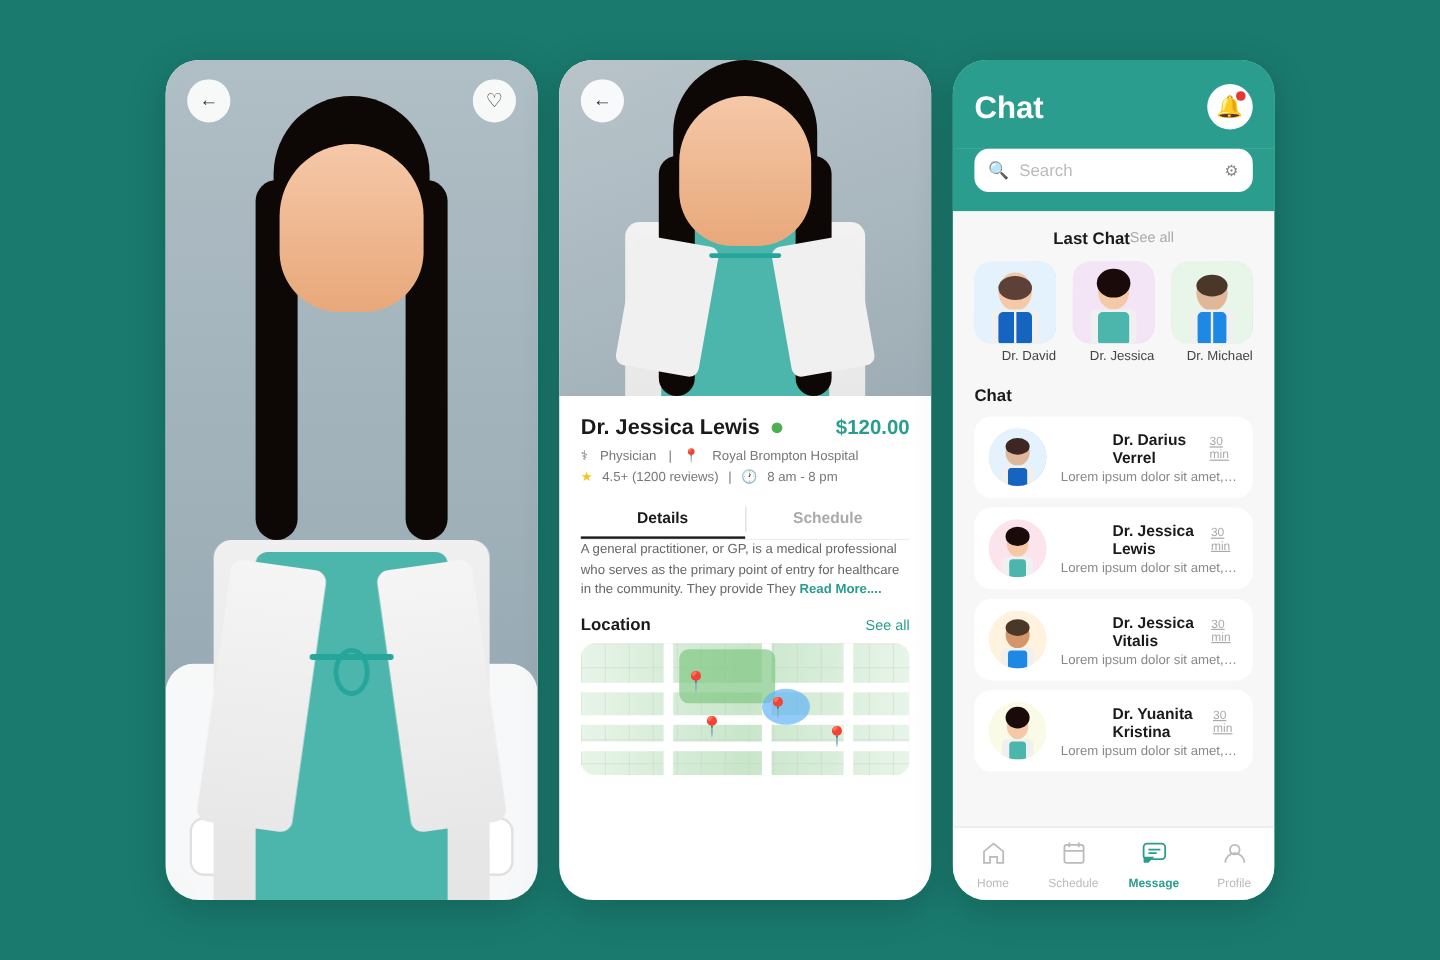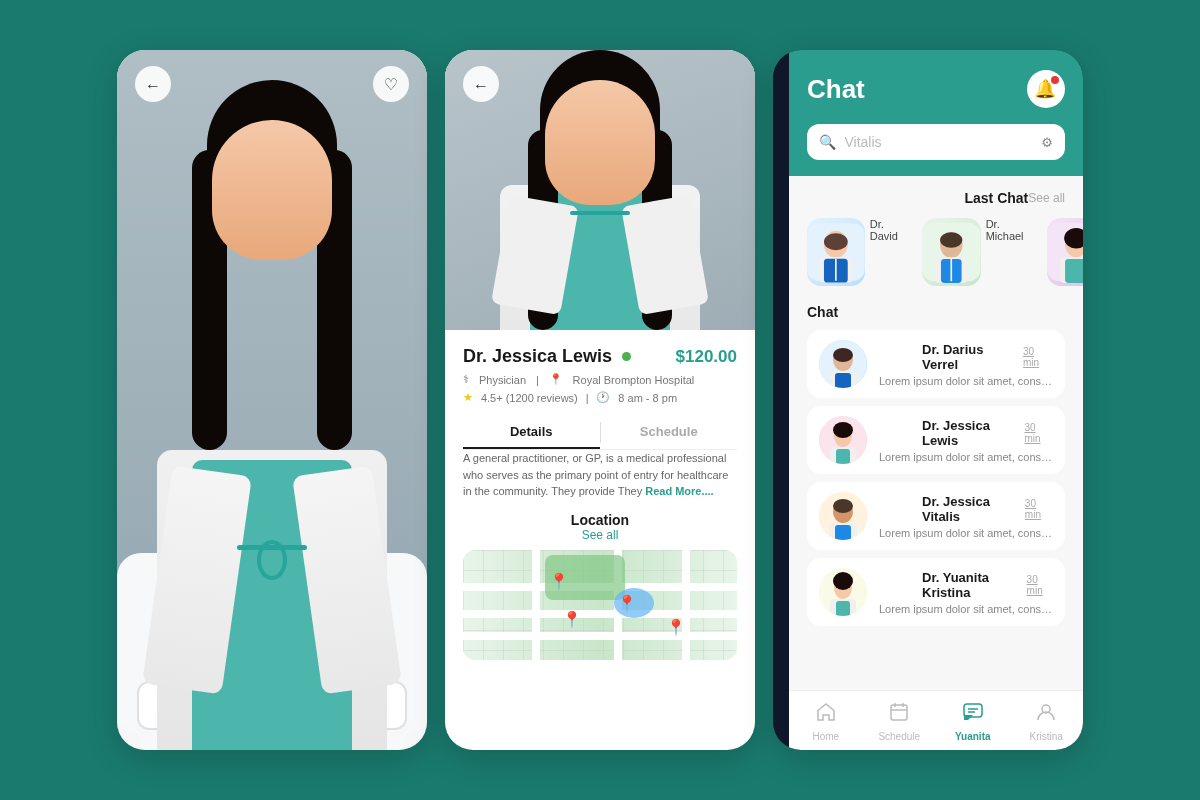--- a/index.html
+++ b/index.html
@@ -232,23 +232,22 @@
       color: #2a9d8f;
       font-weight: 700;
       cursor: pointer;
     }
     .location-section {
       margin-top: 12px;
     }
     .location-header {
       display: flex;
       justify-content: space-between;
-      align-items: center;
+      align-items: flex-end;
       margin-bottom: 8px;
-      flex-direction: column;
     }
     .location-header h4 {
       font-size: 14px;
       font-weight: 700;
       color: #1a1a1a;
     }
     .see-all { font-size: 12px; color: #2a9d8f; cursor: pointer; }
     .map-placeholder {
       width: 100%;
       height: 110px;
@@ -308,26 +307,25 @@
       border-radius: 14px;
       font-size: 16px;
       font-weight: 600;
       color: #fff;
       cursor: pointer;
       text-align: center;
     }
 
     
     .screen3 {
-      width: 310px;
+      width: 268px;
       height: 700px;
       display: flex;
       flex-direction: column;
-      background: #0f172a;
-      padding-left: 16px;
+      background: #86efac;
     }
     .chat-header {
       background: #2a9d8f;
       padding: 20px 18px 16px;
       display: flex;
       justify-content: space-between;
       align-items: center;
     }
     .chat-title {
       font-size: 26px;
@@ -371,39 +369,39 @@
     .search-text { flex: 1; font-size: 14px; color: #bbb; }
     .filter-icon { color: #888; font-size: 13px; }
     .chat-body {
       flex: 1;
       overflow-y: auto;
       padding: 14px 18px;
       background: #f7f7f7;
     }
     .section-header {
       display: flex;
-      justify-content: flex-end;
+      justify-content: center;
       align-items: center;
       margin-bottom: 12px;
     }
     .section-title {
       font-size: 14px;
       font-weight: 700;
       color: #1a1a1a;
     }
     .see-all2 { font-size: 12px; color: #aaa; cursor: pointer; }
     .last-chat-avatars {
       display: flex;
       gap: 14px;
       margin-bottom: 18px;
     }
     .avatar-item {
       display: flex;
-      flex-direction: row;
-      align-items: flex-start;
+      flex-direction: column;
+      align-items: flex-end;
       gap: 5px;
       cursor: pointer;
     }
     .avatar-circle {
       width: 68px;
       height: 68px;
       border-radius: 14px;
       overflow: hidden;
       background: #ddd;
     }
@@ -659,21 +657,21 @@
     <div class="chat-header">
       <span class="chat-title">Chat</span>
       <div class="notif-btn">
         🔔
         <div class="notif-badge"></div>
       </div>
     </div>
     <div class="search-bar">
       <div class="search-input-wrap">
         <span class="search-icon">🔍</span>
-        <span class="search-text">Vitalis</span>
+        <span class="search-text">Search</span>
         <span class="filter-icon">⚙</span>
       </div>
     </div>
     <div class="chat-body">
       <div class="section-header">
         <span class="section-title">Last Chat</span>
         <span class="see-all2">See all</span>
       </div>
       <div class="last-chat-avatars">
         <div class="avatar-item">
@@ -684,51 +682,51 @@
                 <rect width="68" height="68" fill="#e3f2fd" rx="14"></rect>
                 <ellipse cx="34" cy="25" rx="14" ry="16" fill="#f5c8a8"></ellipse>
                 <ellipse cx="34" cy="22" rx="14" ry="10" fill="#5d4037"></ellipse>
                 <rect x="14" y="40" width="40" height="30" fill="#f0f0f0" rx="5"></rect>
                 <rect x="20" y="42" width="28" height="28" fill="#1565c0" rx="4"></rect>
                 <line x1="34" y1="42" x2="34" y2="68" stroke="#f0f0f0" stroke-width="2"></line>
               </svg>
             </div>
           </div>
           <span class="avatar-name">Dr. David</span>
+        </div>
+        <div class="avatar-item">
+          <div class="avatar-circle av-jessica">
+            <div class="avatar-face">
+              <svg width="68" height="68" viewBox="0 0 68 68">
+                <rect width="68" height="68" fill="#f3e5f5" rx="14"></rect>
+                <ellipse cx="34" cy="25" rx="13" ry="15" fill="#f5c8a8"></ellipse>
+                <ellipse cx="34" cy="18" rx="14" ry="12" fill="#1a0a0a"></ellipse>
+                <rect x="22" y="14" width="24" height="8" fill="#1a0a0a" rx="4"></rect>
+                <rect x="15" y="40" width="38" height="30" fill="#f0f0f0" rx="5"></rect>
+                <rect x="21" y="42" width="26" height="28" fill="#4db6ac" rx="4"></rect>
+              </svg>
+            </div>
+          </div>
+          <span class="avatar-name">Dr. Jessica</span>
         </div>
         <div class="avatar-item">
           <div class="avatar-circle av-michael">
             <div class="avatar-face">
               <svg width="68" height="68" viewBox="0 0 68 68">
                 <rect width="68" height="68" fill="#e8f5e9" rx="14"></rect>
                 <ellipse cx="34" cy="26" rx="13" ry="15" fill="#e0b899"></ellipse>
                 <ellipse cx="34" cy="20" rx="13" ry="9" fill="#4a3728"></ellipse>
                 <rect x="15" y="40" width="38" height="30" fill="#f0f0f0" rx="5"></rect>
                 <rect x="22" y="42" width="24" height="28" fill="#1e88e5" rx="4"></rect>
                 <line x1="34" y1="42" x2="34" y2="68" stroke="#f0f0f0" stroke-width="2"></line>
               </svg>
             </div>
           </div>
           <span class="avatar-name">Dr. Michael</span>
         </div>
-        <div class="avatar-item">
-          <div class="avatar-circle av-jessica">
-            <div class="avatar-face">
-              <svg width="68" height="68" viewBox="0 0 68 68">
-                <rect width="68" height="68" fill="#f3e5f5" rx="14"></rect>
-                <ellipse cx="34" cy="25" rx="13" ry="15" fill="#f5c8a8"></ellipse>
-                <ellipse cx="34" cy="18" rx="14" ry="12" fill="#1a0a0a"></ellipse>
-                <rect x="22" y="14" width="24" height="8" fill="#1a0a0a" rx="4"></rect>
-                <rect x="15" y="40" width="38" height="30" fill="#f0f0f0" rx="5"></rect>
-                <rect x="21" y="42" width="26" height="28" fill="#4db6ac" rx="4"></rect>
-              </svg>
-            </div>
-          </div>
-          <span class="avatar-name">Dr. Jessica</span>
-        </div>
       </div>
       <div class="chat-list-title">Chat</div>
 
       <div class="chat-item">
         <div class="chat-avatar av-darius">
           <div class="chat-avatar-img">
             <svg width="48" height="48" viewBox="0 0 48 48">
               <circle cx="24" cy="24" r="24" fill="#e3f2fd"></circle>
               <ellipse cx="24" cy="20" rx="10" ry="11" fill="#e0b899"></ellipse>
               <ellipse cx="24" cy="15" rx="10" ry="7" fill="#3e2723"></ellipse>
@@ -829,27 +827,27 @@
       </div>
       <div class="nav-item">
         <span class="nav-icon active">
           <svg width="22" height="22" viewBox="0 0 22 22" fill="none">
             <rect x="2" y="3" width="18" height="13" rx="3" stroke="#2a9d8f" stroke-width="1.5" fill="none"></rect>
             <path d="M6 19L11 14H2V19H6Z" fill="#2a9d8f"></path>
             <line x1="6" y1="8" x2="16" y2="8" stroke="#2a9d8f" stroke-width="1.5"></line>
             <line x1="6" y1="11" x2="13" y2="11" stroke="#2a9d8f" stroke-width="1.5"></line>
           </svg>
         </span>
-        <span class="nav-label active">Yuanita</span>
+        <span class="nav-label active">Message</span>
       </div>
       <div class="nav-item">
         <span class="nav-icon">
           <svg width="22" height="22" viewBox="0 0 22 22" fill="none">
             <circle cx="11" cy="8" r="4" stroke="#bbb" stroke-width="1.5" fill="none"></circle>
             <path d="M3 19c0-4.4 3.6-8 8-8s8 3.6 8 8" stroke="#bbb" stroke-width="1.5" fill="none"></path>
           </svg>
         </span>
-        <span class="nav-label">Kristina</span>
+        <span class="nav-label">Profile</span>
       </div>
     </div>
   </div>
 
 </div>
 
 </body></html>

